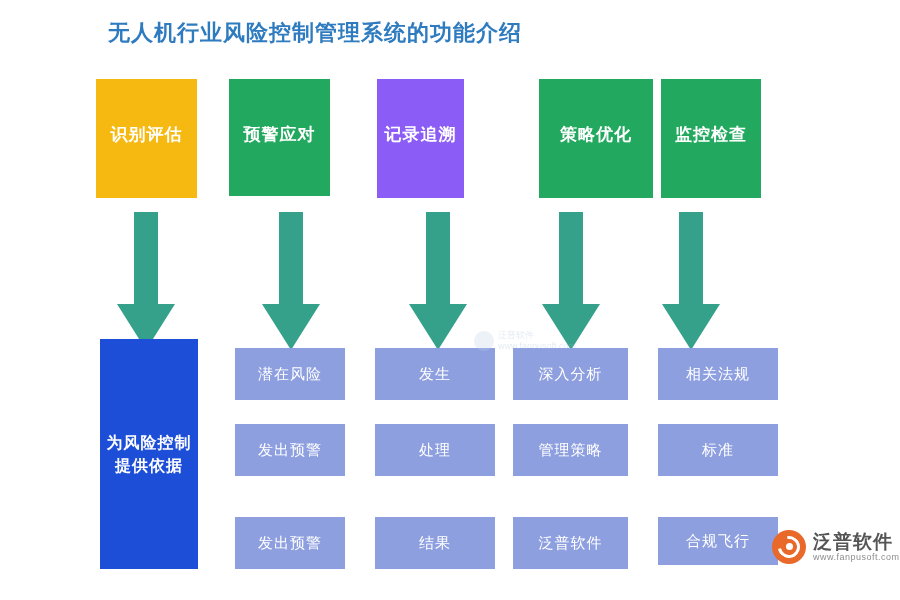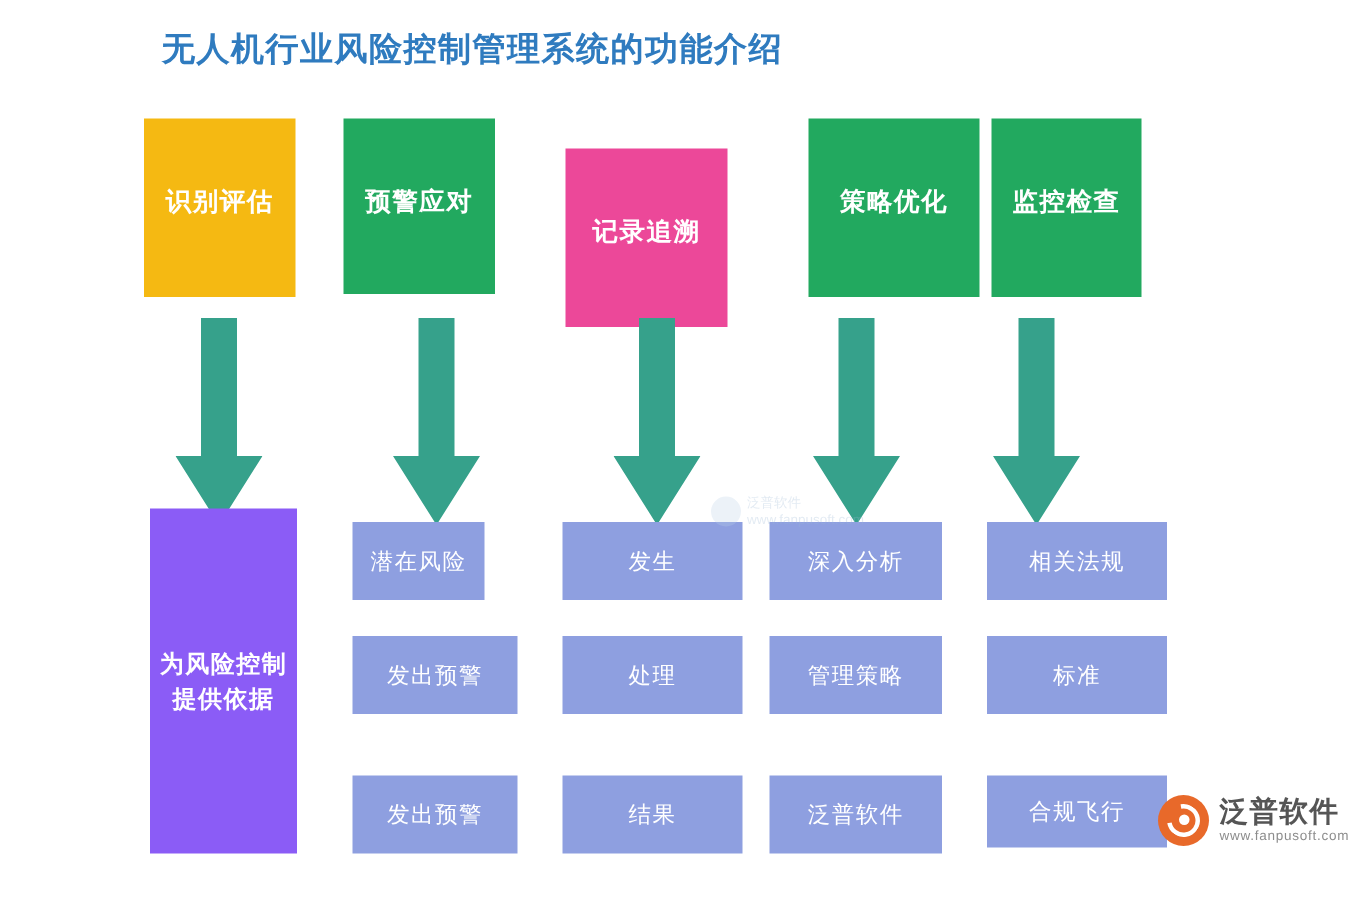--- a/index.html
+++ b/index.html
@@ -55,21 +55,21 @@
     display: flex;
     align-items: center;
     justify-content: center;
     font-size: 15px;
     font-family: "DejaVu Serif", "Liberation Serif", serif;
     letter-spacing: 1px;
     box-sizing: border-box;
   }
   .left-tall {
     position: absolute;
-    background: #8b5cf6;
+    background: #1d4ed8;
     color: #ffffff;
     display: flex;
     align-items: center;
     justify-content: center;
     text-align: center;
     font-size: 16px;
     font-weight: bold;
     font-family: "DejaVu Serif", "Liberation Serif", serif;
     line-height: 1.45;
     letter-spacing: 1px;
@@ -155,21 +155,21 @@
 <div class="canvas">
 
   <div class="title">无人机行业风险控制管理系统的功能介绍</div>
 
   <div class="top-box" id="tb0" style="left: 92px; top: 79px; width: 101px; height: 119px; background: rgb(245, 185, 18);">
     <span>识别评估</span>
   </div>
   <div class="top-box" id="tb1" style="left: 225px; top: 79px; width: 101px; height: 117px; background: rgb(34, 169, 95);">
     <span>预警应对</span>
   </div>
-  <div class="top-box" id="tb2" style="left: 373px; top: 79px; width: 108px; height: 119px; background: #ec4899; margin-top: 20px;">
+  <div class="top-box" id="tb2" style="left: 373px; top: 79px; width: 87px; height: 119px; background: #8b5cf6;">
     <span>记录追溯</span>
   </div>
   <div class="top-box" id="tb3" style="left: 535px; top: 79px; width: 114px; height: 119px; background: rgb(34, 169, 95);">
     <span>策略优化</span>
   </div>
   <div class="top-box" id="tb4" style="left: 657px; top: 79px; width: 100px; height: 119px; background: rgb(34, 169, 95);">
     <span>监控检查</span>
   </div>
 
   <div class="arrow" id="ar0" style="left: 113px; top: 212px;">
@@ -198,21 +198,21 @@
       </svg>
   </div>
 
   <div class="left-tall" id="lt" style="left: 96px; top: 339px; width: 98px; height: 230px;">
     <div>
       <div>为风险控制</div>
       <div>提供依据</div>
     </div>
   </div>
 
-  <div class="lower-box" id="c0i0" style="left: 231px; top: 348px; width: 88px; height: 52px;">
+  <div class="lower-box" id="c0i0" style="left: 231px; top: 348px; width: 110px; height: 52px;">
       <span>潜在风险</span>
     </div>
   <div class="lower-box" id="c0i1" style="left: 231px; top: 424px; width: 110px; height: 52px;">
       <span>发出预警</span>
     </div>
   <div class="lower-box" id="c0i2" style="left: 231px; top: 517px; width: 110px; height: 52px;">
       <span>发出预警</span>
     </div>
 
   <div class="lower-box" id="c1i0" style="left: 371px; top: 348px; width: 120px; height: 52px;">

